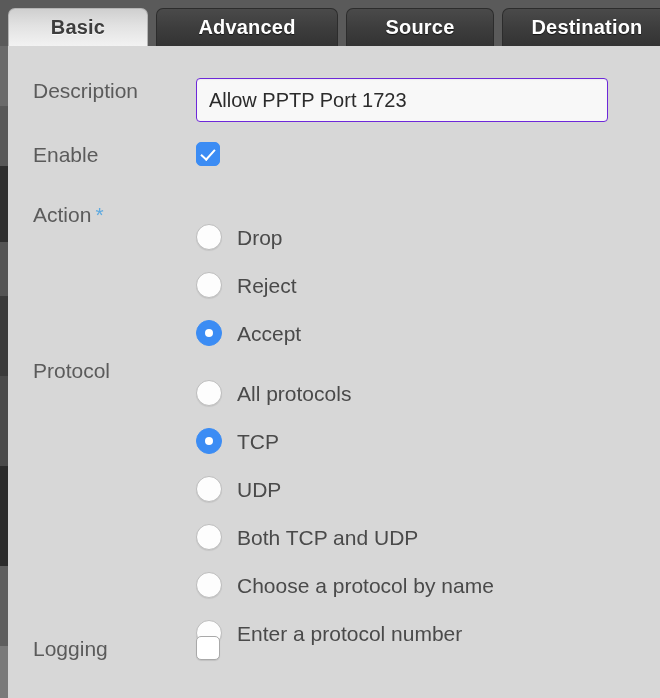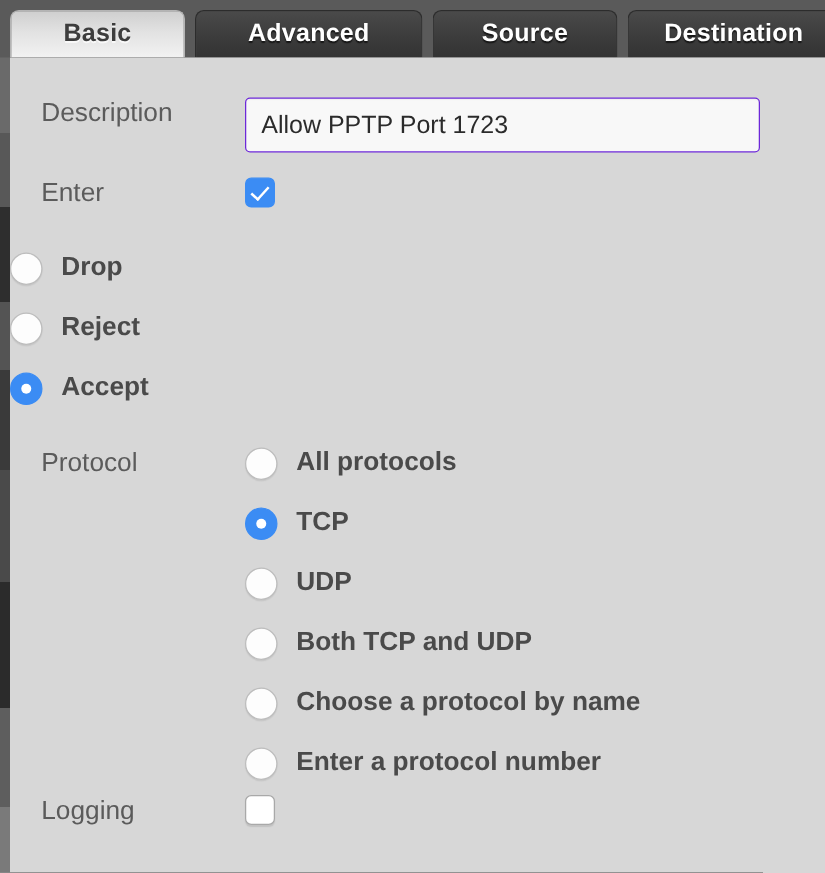--- a/index.html
+++ b/index.html
@@ -175,24 +175,23 @@
     border: solid #ffffff;
     border-width: 0 2.6px 2.6px 0;
     transform: rotate(42deg);
   }
 
   
   .radio-list { display: block; }
 
   .radio-item {
     display: flex;
-    align-items: flex-start;
+    align-items: flex-end;
     height: 48px;
     cursor: pointer;
-    font-weight: bold;
   }
 
   .radio {
     width: 26px;
     height: 26px;
     border-radius: 50%;
     box-sizing: border-box;
     position: relative;
     flex: 0 0 auto;
   }
@@ -250,27 +249,30 @@
   <div class="panel">
 
     <div class="row" style="top:32px;">
       <div class="label">Description</div>
       <div class="field">
         <input class="text-input" type="text" value="Allow PPTP Port 1723" style="">
       </div>
     </div>
 
     <div class="row" style="top:96px;">
-      <div class="label">Enter</div>
+      <div class="label">Enable</div>
       <div class="field">
         <span class="checkbox checked"></span>
       </div>
     </div>
 
     <div class="row" style="top:156px;">
+      <div class="label">
+        <span>Action</span><span class="req-star">*</span>
+      </div>
       <div class="field radio-list">
 
         <div class="radio-item">
           <span class="radio off"></span>
           <span class="radio-label">Drop</span>
         </div>
 
         <div class="radio-item">
           <span class="radio off"></span>
           <span class="radio-label">Reject</span>

